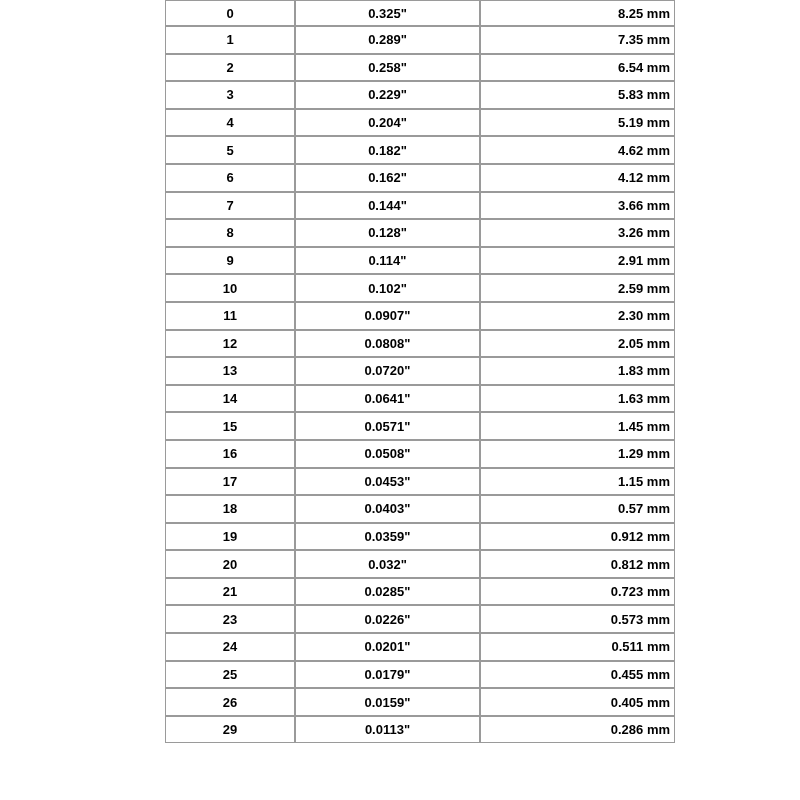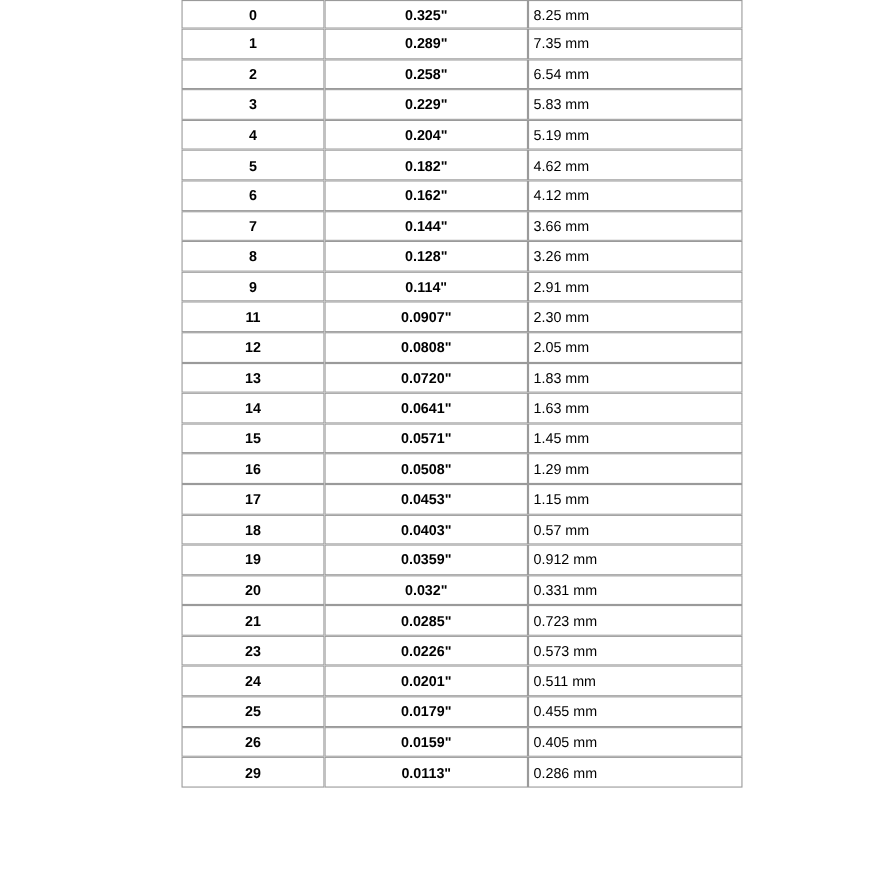--- a/index.html
+++ b/index.html
@@ -48,22 +48,22 @@
     font-size: 13.5px;
   }
   .col-inch {
     width: 175px;
     text-align: center;
     font-weight: bold;
     font-size: 13.5px;
   }
   .col-mm {
     width: 185px;
-    text-align: left;
-    font-weight: normal;
+    text-align: right;
+    font-weight: bold;
     font-size: 13.5px;
   }
   
   tr.first td {
     height: 24px;
   }
 </style>
 </head>
 <body>
 
@@ -115,20 +115,25 @@
             <td class="col-gauge">8</td>
             <td class="col-inch">0.128"</td>
             <td class="col-mm">3.26 mm</td>
           </tr>
           <tr>
             <td class="col-gauge">9</td>
             <td class="col-inch">0.114"</td>
             <td class="col-mm">2.91 mm</td>
           </tr>
           <tr>
+            <td class="col-gauge">10</td>
+            <td class="col-inch">0.102"</td>
+            <td class="col-mm">2.59 mm</td>
+          </tr>
+          <tr>
             <td class="col-gauge">11</td>
             <td class="col-inch">0.0907"</td>
             <td class="col-mm">2.30 mm</td>
           </tr>
           <tr>
             <td class="col-gauge">12</td>
             <td class="col-inch">0.0808"</td>
             <td class="col-mm">2.05 mm</td>
           </tr>
           <tr>
@@ -162,21 +167,21 @@
             <td class="col-mm">0.57 mm</td>
           </tr>
           <tr>
             <td class="col-gauge">19</td>
             <td class="col-inch">0.0359"</td>
             <td class="col-mm">0.912 mm</td>
           </tr>
           <tr>
             <td class="col-gauge">20</td>
             <td class="col-inch">0.032"</td>
-            <td class="col-mm">0.331 mm</td>
+            <td class="col-mm">0.812 mm</td>
           </tr>
           <tr>
             <td class="col-gauge">21</td>
             <td class="col-inch">0.0285"</td>
             <td class="col-mm">0.723 mm</td>
           </tr>
           <tr>
             <td class="col-gauge">23</td>
             <td class="col-inch">0.0226"</td>
             <td class="col-mm">0.573 mm</td>

